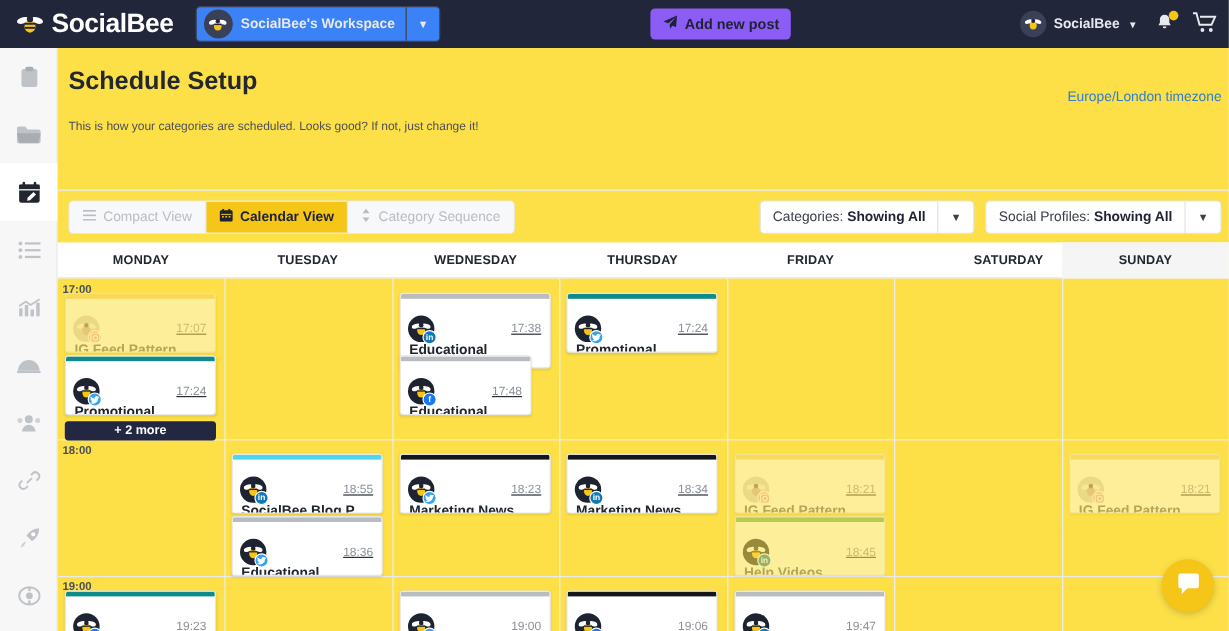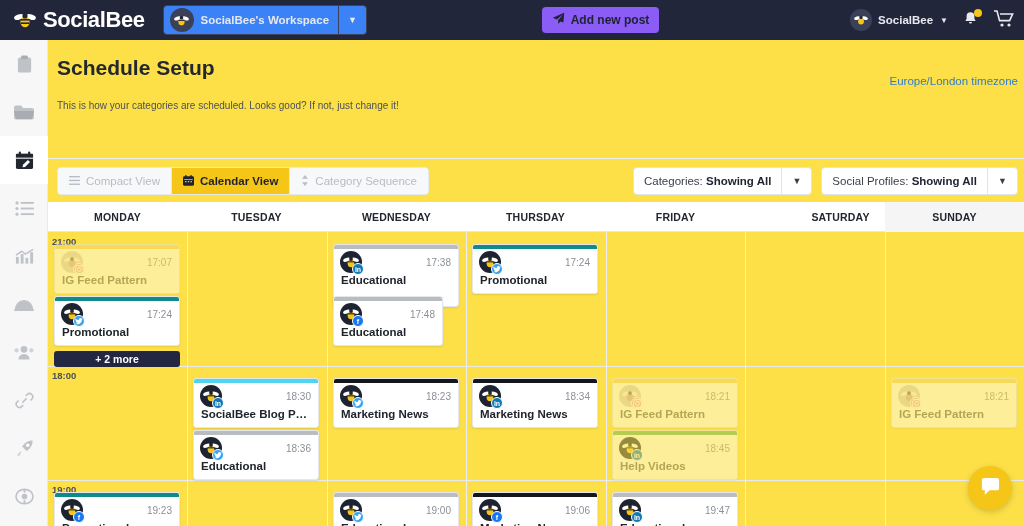--- a/index.html
+++ b/index.html
@@ -186,21 +186,22 @@
     background: #ffffff;
     border: 1px solid #e6e7ea;
     border-radius: 3px;
     box-shadow: 0 1px 2px rgba(20,22,30,0.10);
     overflow: hidden;
     cursor: pointer;
   }
   .ev-bar { height: 4px; width: 100%; }
   .ev-row {
     display: flex; align-items: center; justify-content: space-between;
-    padding: 2px 7px 0 6px;
+    padding: 14px 7px 0 6px;
+    text-decoration: underline;
   }
   .ev-time { font-size: 10px; color: #8b9097; }
   .ev-title {
     font-size: 11.5px; font-weight: bold; color: #20242c;
     padding: 1px 7px 6px 7px;
     white-space: nowrap; overflow: hidden; text-overflow: ellipsis;
   }
   .ev.faded { opacity: 0.45; }
   .ev.faded .ev-title { color:#5b6068; }
 
@@ -486,21 +487,21 @@
         <div class="dayhead" style="left: 723px; width: 139px;">SATURDAY</div>
         <div class="dayhead weekend-hl" style="left: 837px; width: 139px;">SUNDAY</div>
       </div>
     <div class="cal-body" id="cal-body">
         <div class="colline" style="left: 139px;"></div>
         <div class="colline" style="left: 279px;"></div>
         <div class="colline" style="left: 418px;"></div>
         <div class="colline" style="left: 558px;"></div>
         <div class="colline" style="left: 697px;"></div>
         <div class="colline" style="left: 837px;"></div>
-        <div class="timelabel" style="top: 4px;">21:00</div>
+        <div class="timelabel" style="top: 4px;">17:00</div>
         <div class="rowline" style="top: 134px;"></div>
         <div class="timelabel" style="top: 138px;">18:00</div>
         <div class="rowline" style="top: 248px;"></div>
         <div class="timelabel" style="top: 252px;">19:00</div>
         <div class="ev faded" style="left: 6px; top: 12px; width: 126px; height: 50px;">
           <div class="ev-bar" style="background: rgb(242, 208, 112);"></div>
           <div class="ev-row">
             <div class="avatar ig">
               <svg width="16" height="14" viewBox="0 0 22 18">
                 <ellipse cx="5" cy="6" rx="5" ry="2.6" fill="#f2f0f1" transform="rotate(-18 5 6)"></ellipse>
@@ -601,21 +602,21 @@
             <div class="avatar">
               <svg width="16" height="14" viewBox="0 0 22 18">
                 <ellipse cx="5" cy="6" rx="5" ry="2.6" fill="#fff" transform="rotate(-18 5 6)"></ellipse>
                 <ellipse cx="17" cy="6" rx="5" ry="2.6" fill="#fff" transform="rotate(18 17 6)"></ellipse>
                 <ellipse cx="11" cy="11" rx="4.6" ry="5.2" fill="#f5c518"></ellipse>
                 <rect x="6.6" y="8" width="9" height="1.5" fill="#1d2330"></rect>
                 <circle cx="11" cy="5" r="2.6" fill="#1d2330"></circle>
               </svg>
               <span class="badge linkedin">in</span>
             </div>
-            <span class="ev-time">18:30</span>
+            <span class="ev-time">18:55</span>
           </div>
           <div class="ev-title">SocialBee Blog Posts</div>
         </div>
         <div class="ev" style="left: 145px; top: 198px; width: 126px; height: 50px;">
           <div class="ev-bar" style="background: rgb(185, 188, 192);"></div>
           <div class="ev-row">
             <div class="avatar">
               <svg width="16" height="14" viewBox="0 0 22 18">
                 <ellipse cx="5" cy="6" rx="5" ry="2.6" fill="#fff" transform="rotate(-18 5 6)"></ellipse>
                 <ellipse cx="17" cy="6" rx="5" ry="2.6" fill="#fff" transform="rotate(18 17 6)"></ellipse>

